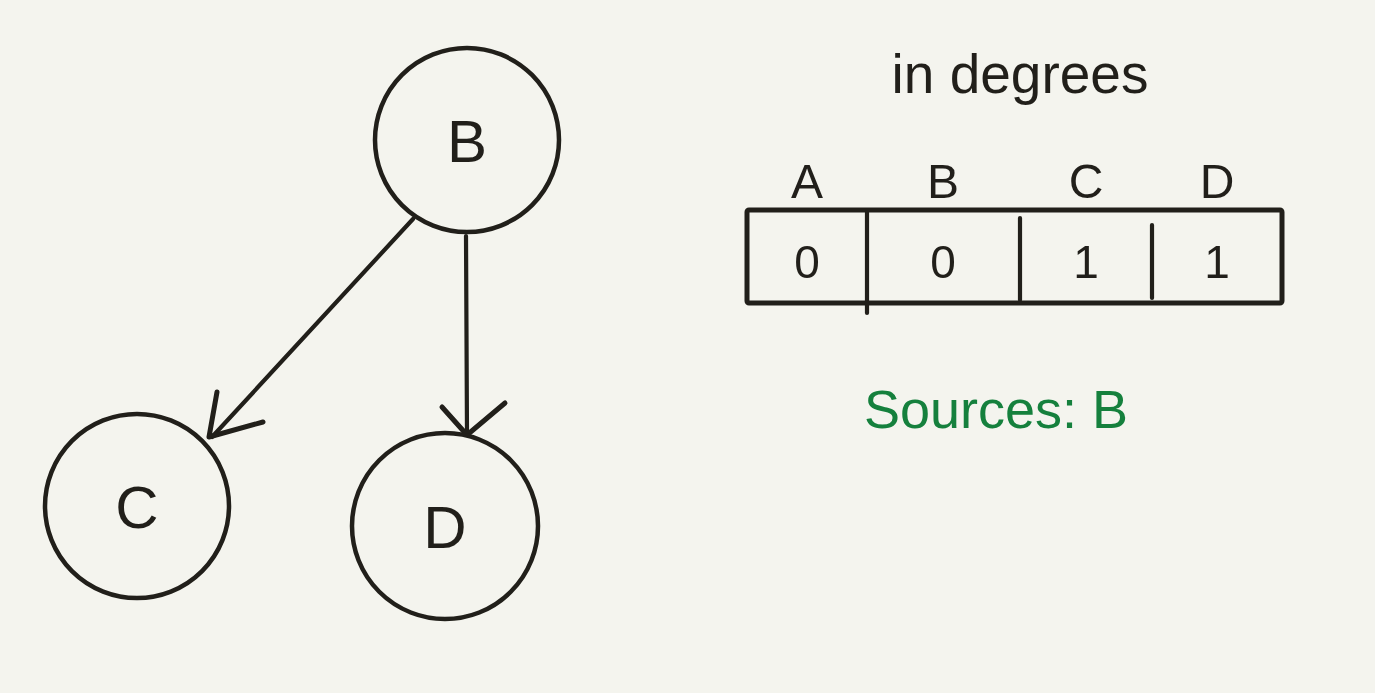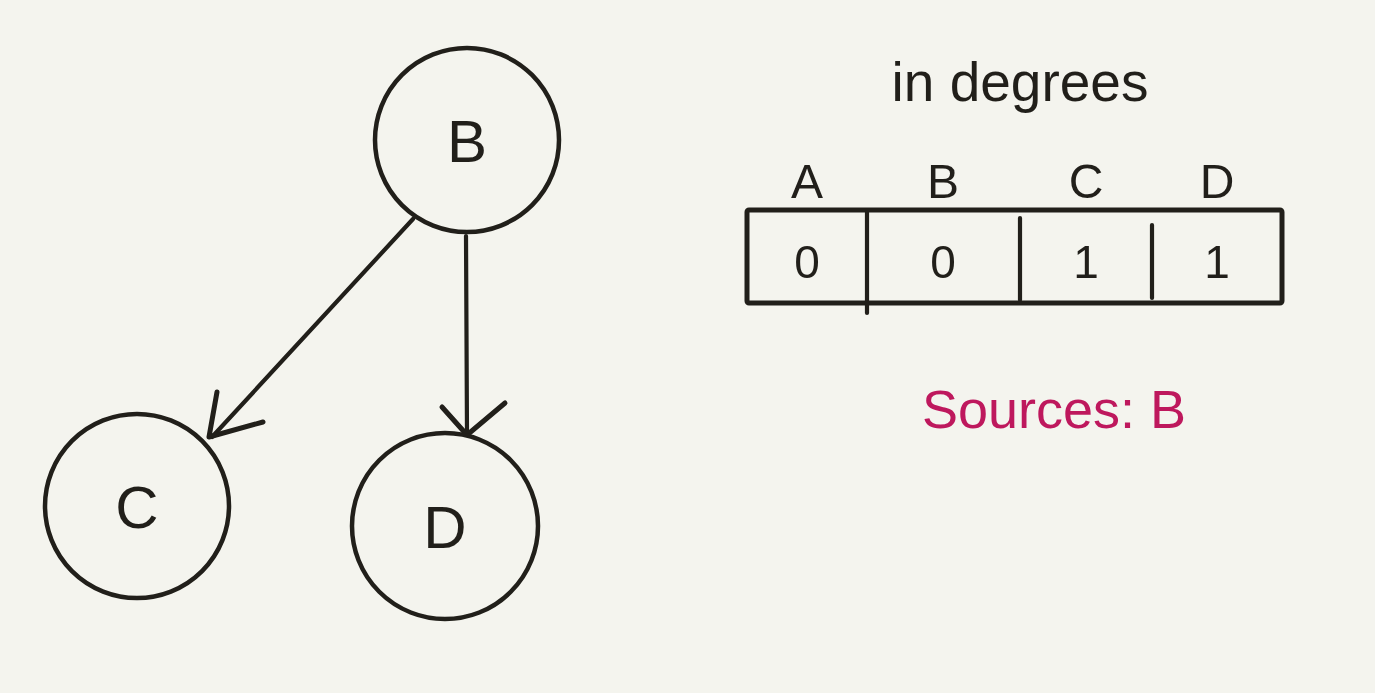--- a/index.html
+++ b/index.html
@@ -19,37 +19,37 @@
   #diagram {
     position: absolute;
     left: 0;
     top: 0;
     width: 1375px;
     height: 693px;
   }
   .panel-title {
     position: absolute;
     left: 1020px;
-    top: 52px;
+    top: 44px;
     transform: translateX(-50%);
     font-size: 55px;
     line-height: 60px;
     white-space: nowrap;
     color: #211f1a;
   }
   .caption-block {
     position: absolute;
-    left: 1054px;
+    left: 996px;
     top: 377px;
     transform: translateX(-50%);
     text-align: left;
     font-size: 54px;
     line-height: 64px;
     white-space: nowrap;
-    color: #be185d;
+    color: #15803d;
   }
   svg text {
     font-family: "Liberation Sans", "DejaVu Sans", sans-serif;
     fill: #211f1a;
   }
 </style>
 </head>
 <body>
 
 <div id="stage">

